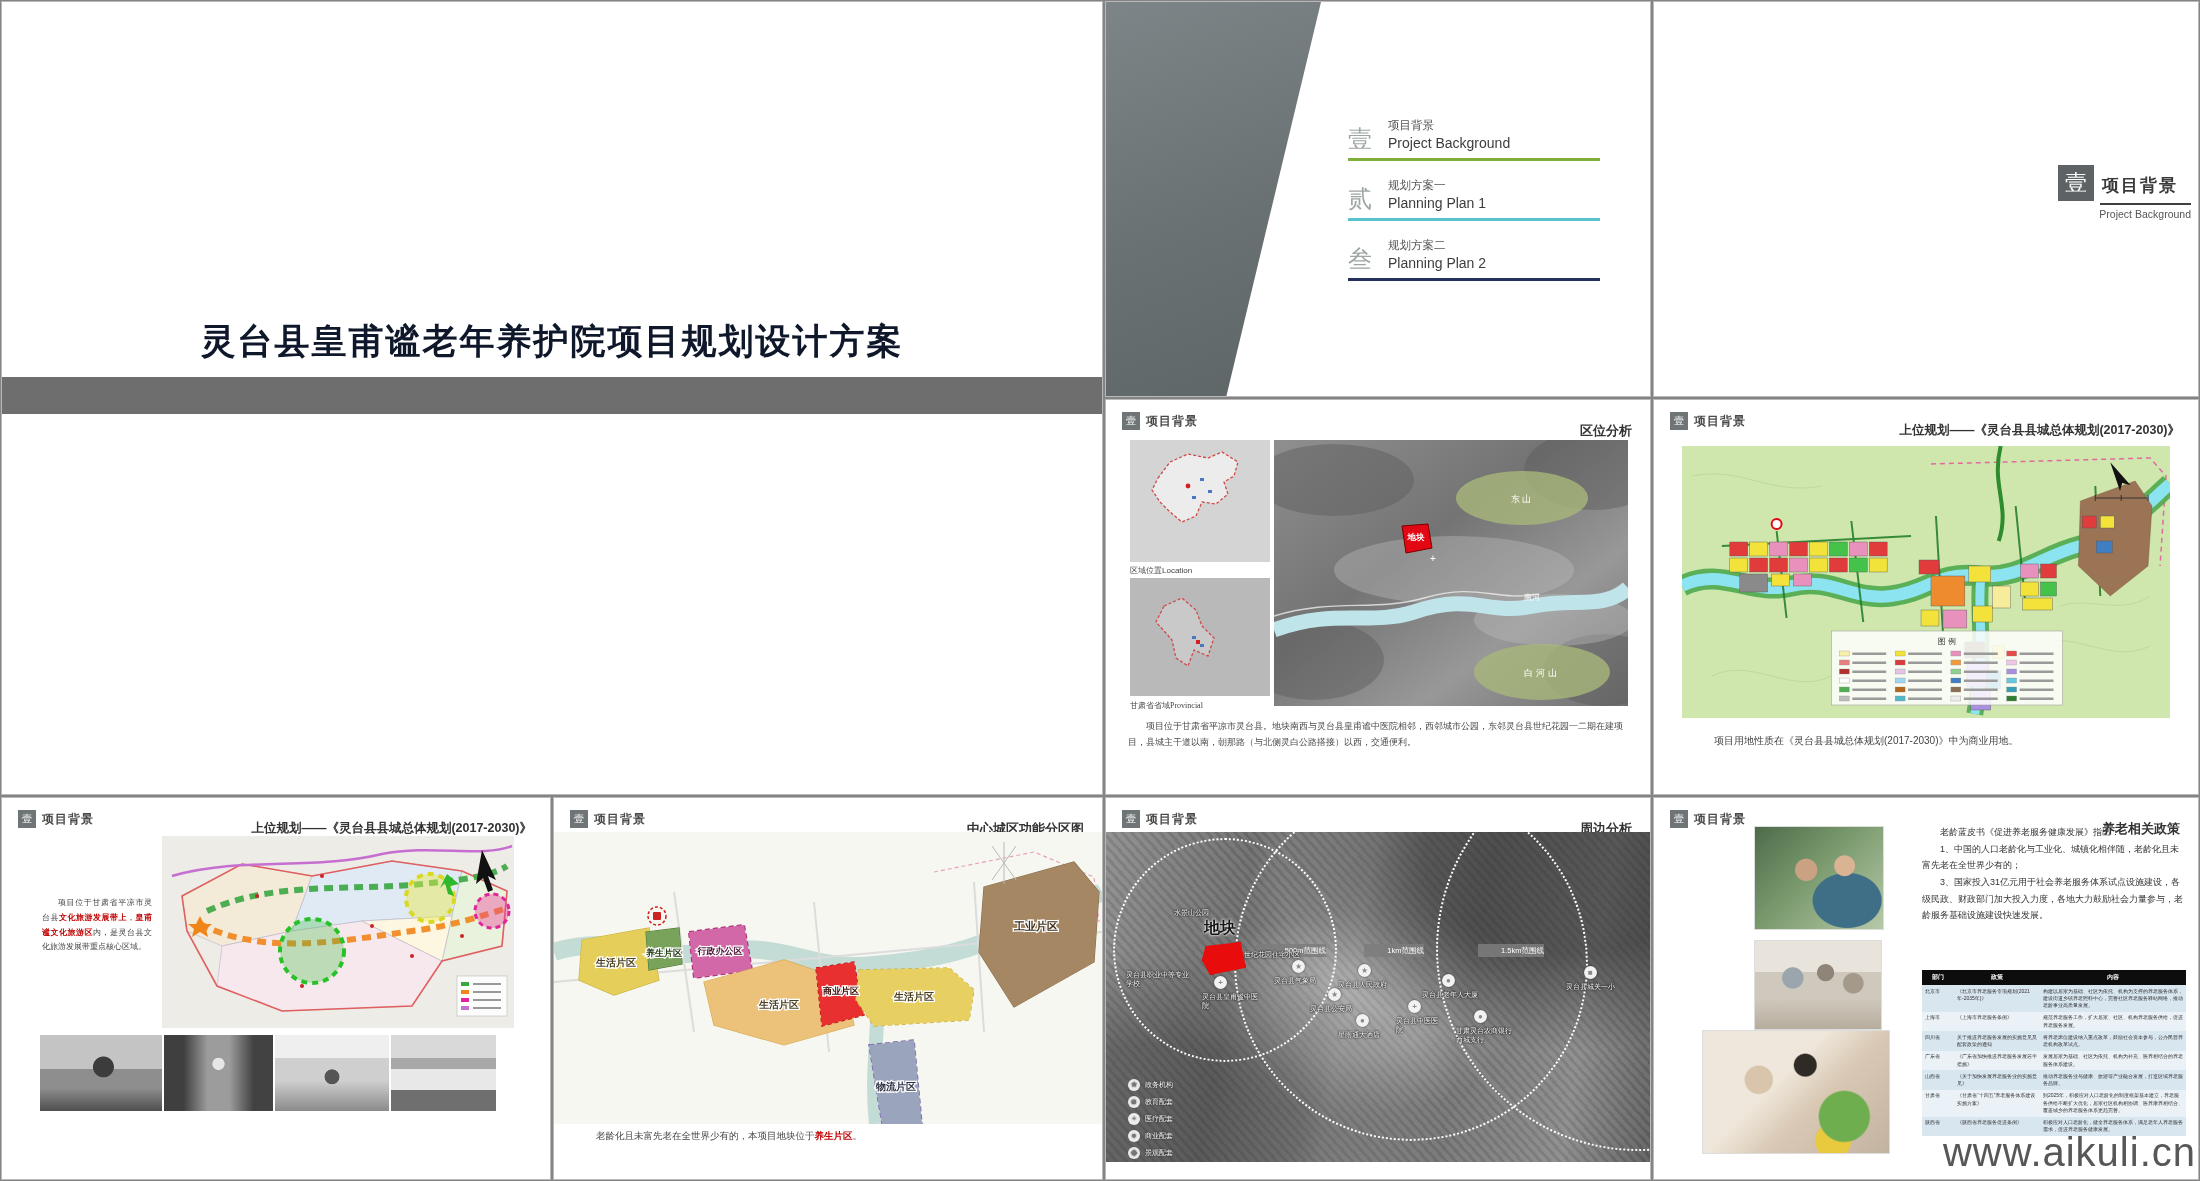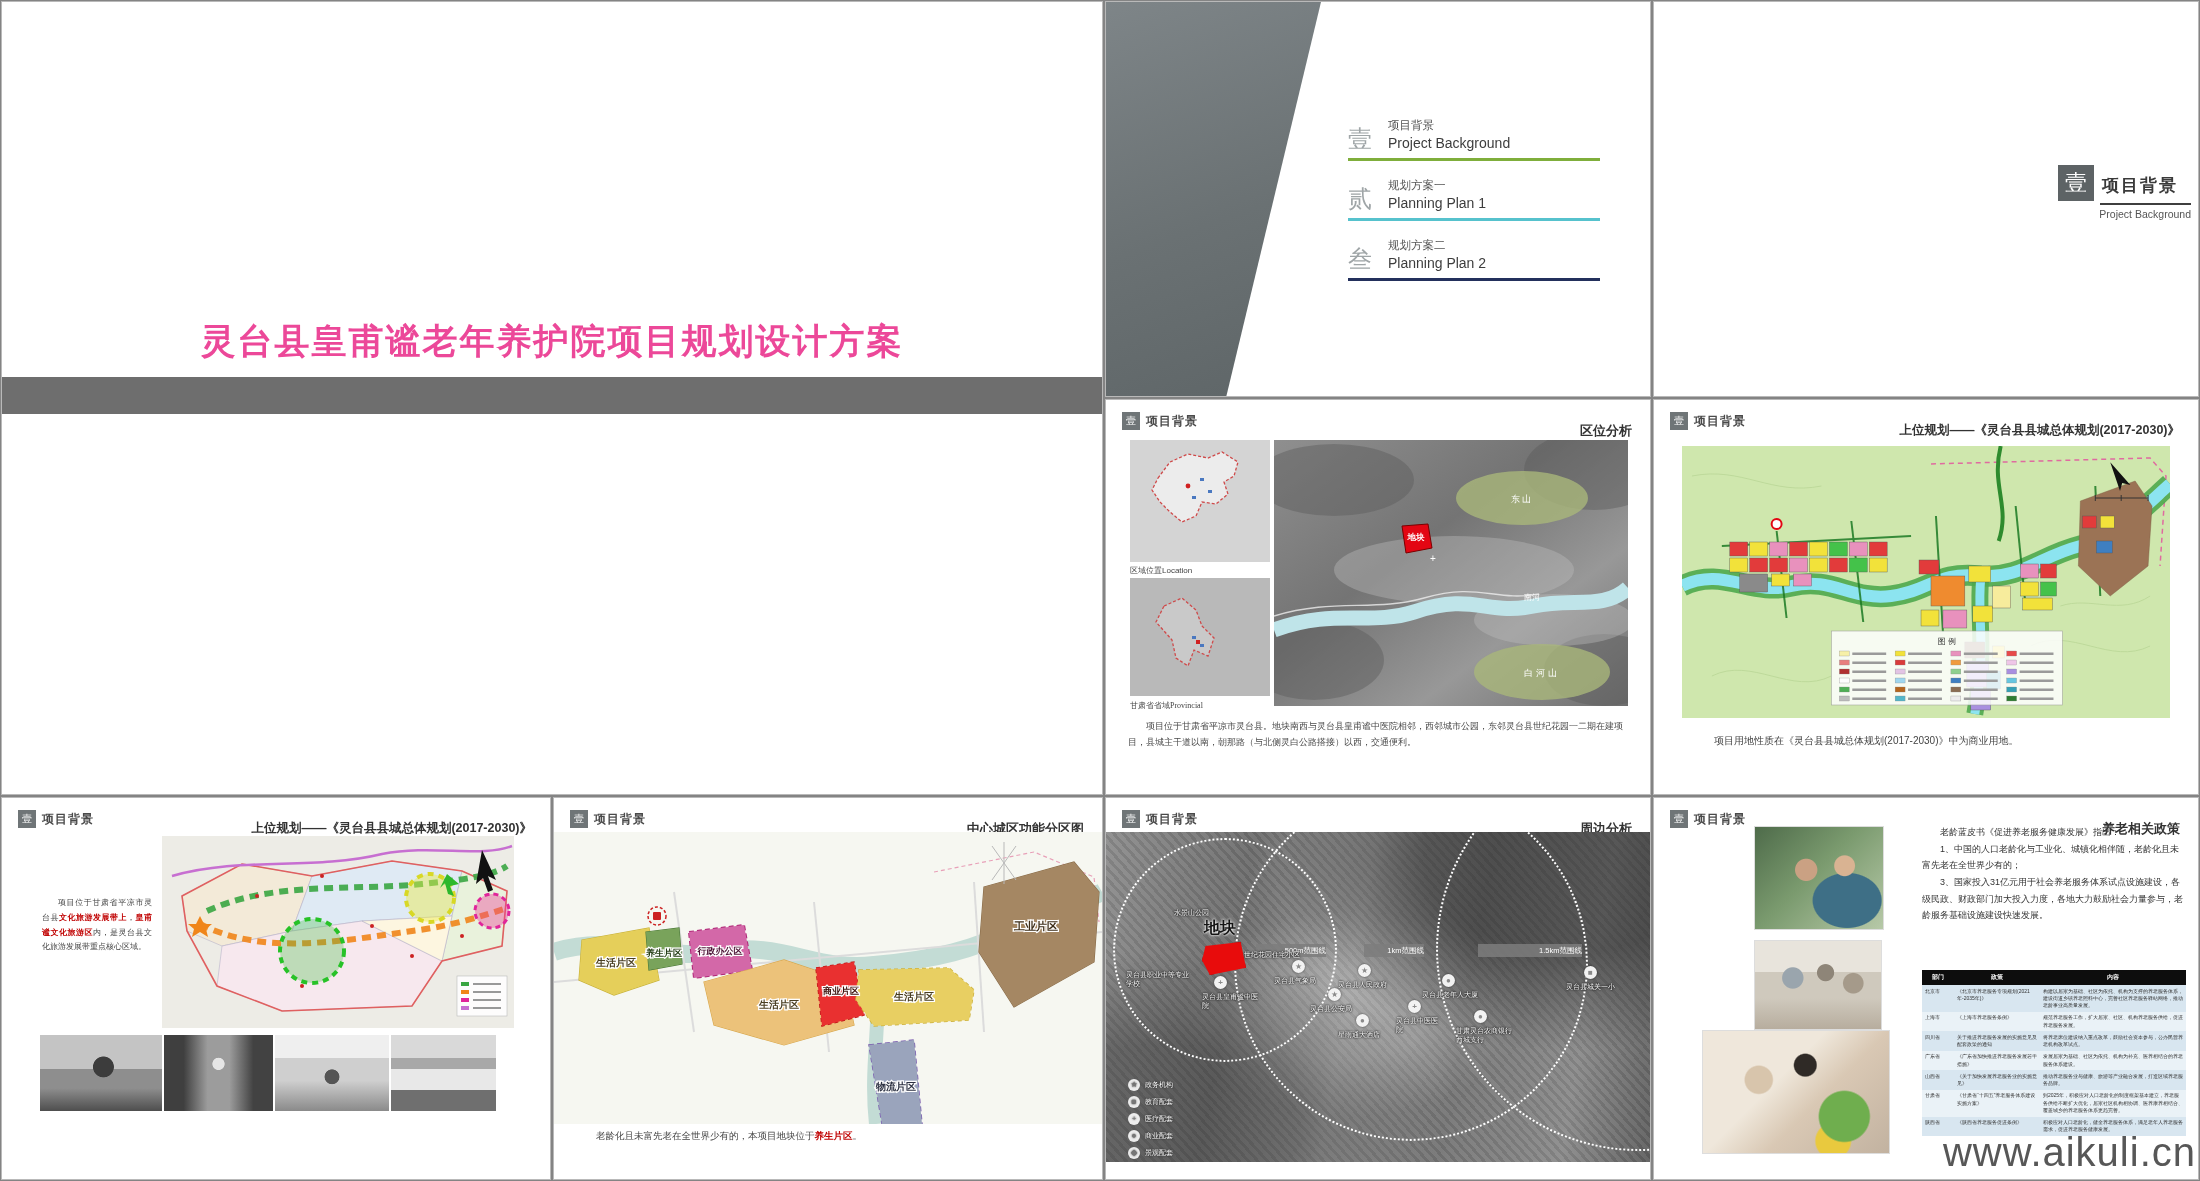--- a/index.html
+++ b/index.html
@@ -7,21 +7,21 @@
           font-family:"Liberation Sans","DejaVu Sans",sans-serif;}
   .slide{position:absolute;background:#fff;outline:1px solid #b9b9b9;overflow:hidden;}
   
   .hdr{position:absolute;top:12px;left:16px;display:flex;align-items:center;gap:6px;}
   .hnum{width:18px;height:18px;background:#6f7577;color:#fff;font-size:10px;line-height:18px;
         text-align:center;flex:0 0 18px;}
   .hlabel{font-size:12px;font-weight:bold;color:#4a4a4a;letter-spacing:1px;}
   .stitle{position:absolute;top:22px;right:18px;font-size:13px;font-weight:bold;color:#333;}
   
   .cover-title{position:absolute;top:316px;left:0;width:100%;text-align:center;
-               font-size:35px;font-weight:bold;color:#ec4899;letter-spacing:2px;}
+               font-size:35px;font-weight:bold;color:#0f172a;letter-spacing:2px;}
   .cover-bar{position:absolute;top:375px;left:0;width:100%;height:37px;background:#6e6e6e;}
   
   .tocwedge{position:absolute;left:0;top:0;width:215px;height:100%;
             background:linear-gradient(160deg,#7e8588,#6a7173 55%,#5e6567);
             clip-path:polygon(0 0,100% 0,56% 100%,0 100%);}
   .toclist{position:absolute;left:242px;top:116px;}
   .titem{display:flex;align-items:flex-end;gap:16px;width:252px;padding-bottom:7px;margin-bottom:17px;
          border-bottom:3px solid #888;}
   .tnum{font-size:24px;color:#9fa5a7;line-height:1;}
   .tzh{font-size:11.5px;color:#555;margin-bottom:2px;}
@@ -451,21 +451,21 @@
     </div>
     <div class="stitle">周边分析</div>
 
     <div class="surmap">
       <div class="ring" style="left:7px;top:6px;width:220px;height:220px;"></div>
       <div class="ring" style="left:128px;top:-45px;width:350px;height:350px;"></div>
       <div class="ring" style="left:330px;top:-85px;width:400px;height:400px;"></div>
 
       <div class="band" style="left:150px;top:112px;width:70px;">500m范围线</div>
       <div class="band" style="left:258px;top:112px;width:60px;">1km范围线</div>
-      <div class="band" style="left:372px;top:112px;width:66px;padding-left:38px;">1.5km范围线</div>
+      <div class="band" style="left:372px;top:112px;width:66px;">1.5km范围线</div>
 
       <div class="site"></div>
       <div class="sitelabel">地块</div>
 
       <div class="pic" style="left:108px;top:144px;">+</div>
       <div class="pic" style="left:186px;top:128px;">★</div>
       <div class="pic" style="left:252px;top:132px;">★</div>
       <div class="pic" style="left:222px;top:156px;">★</div>
       <div class="pic" style="left:250px;top:182px;">●</div>
       <div class="pic" style="left:302px;top:168px;">+</div>

